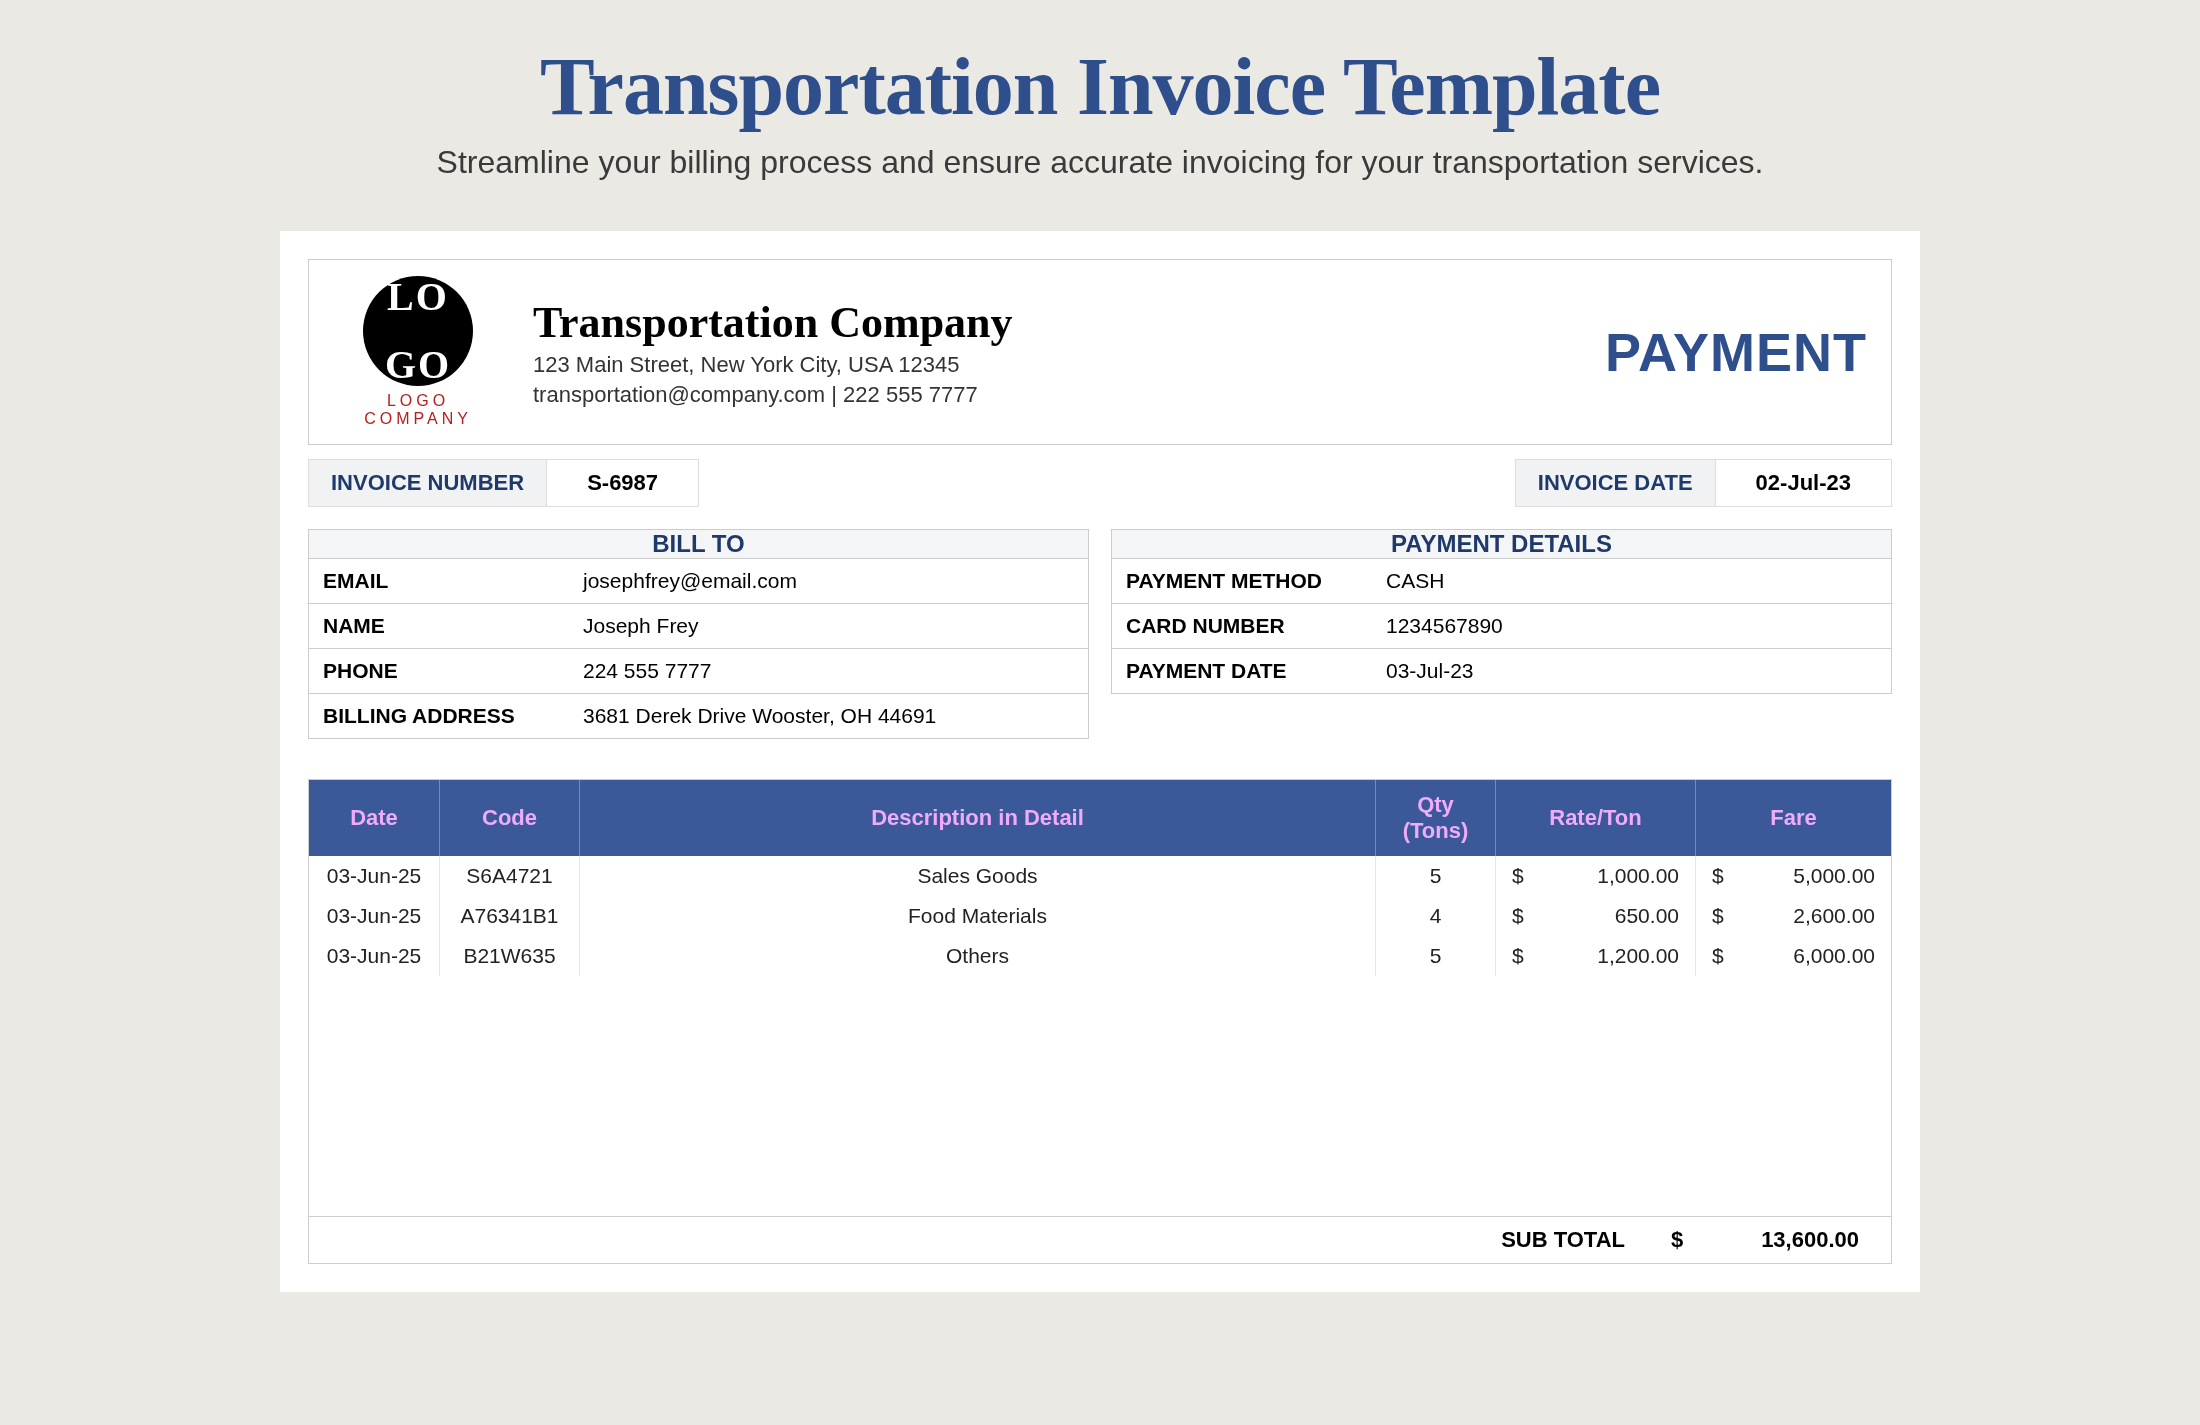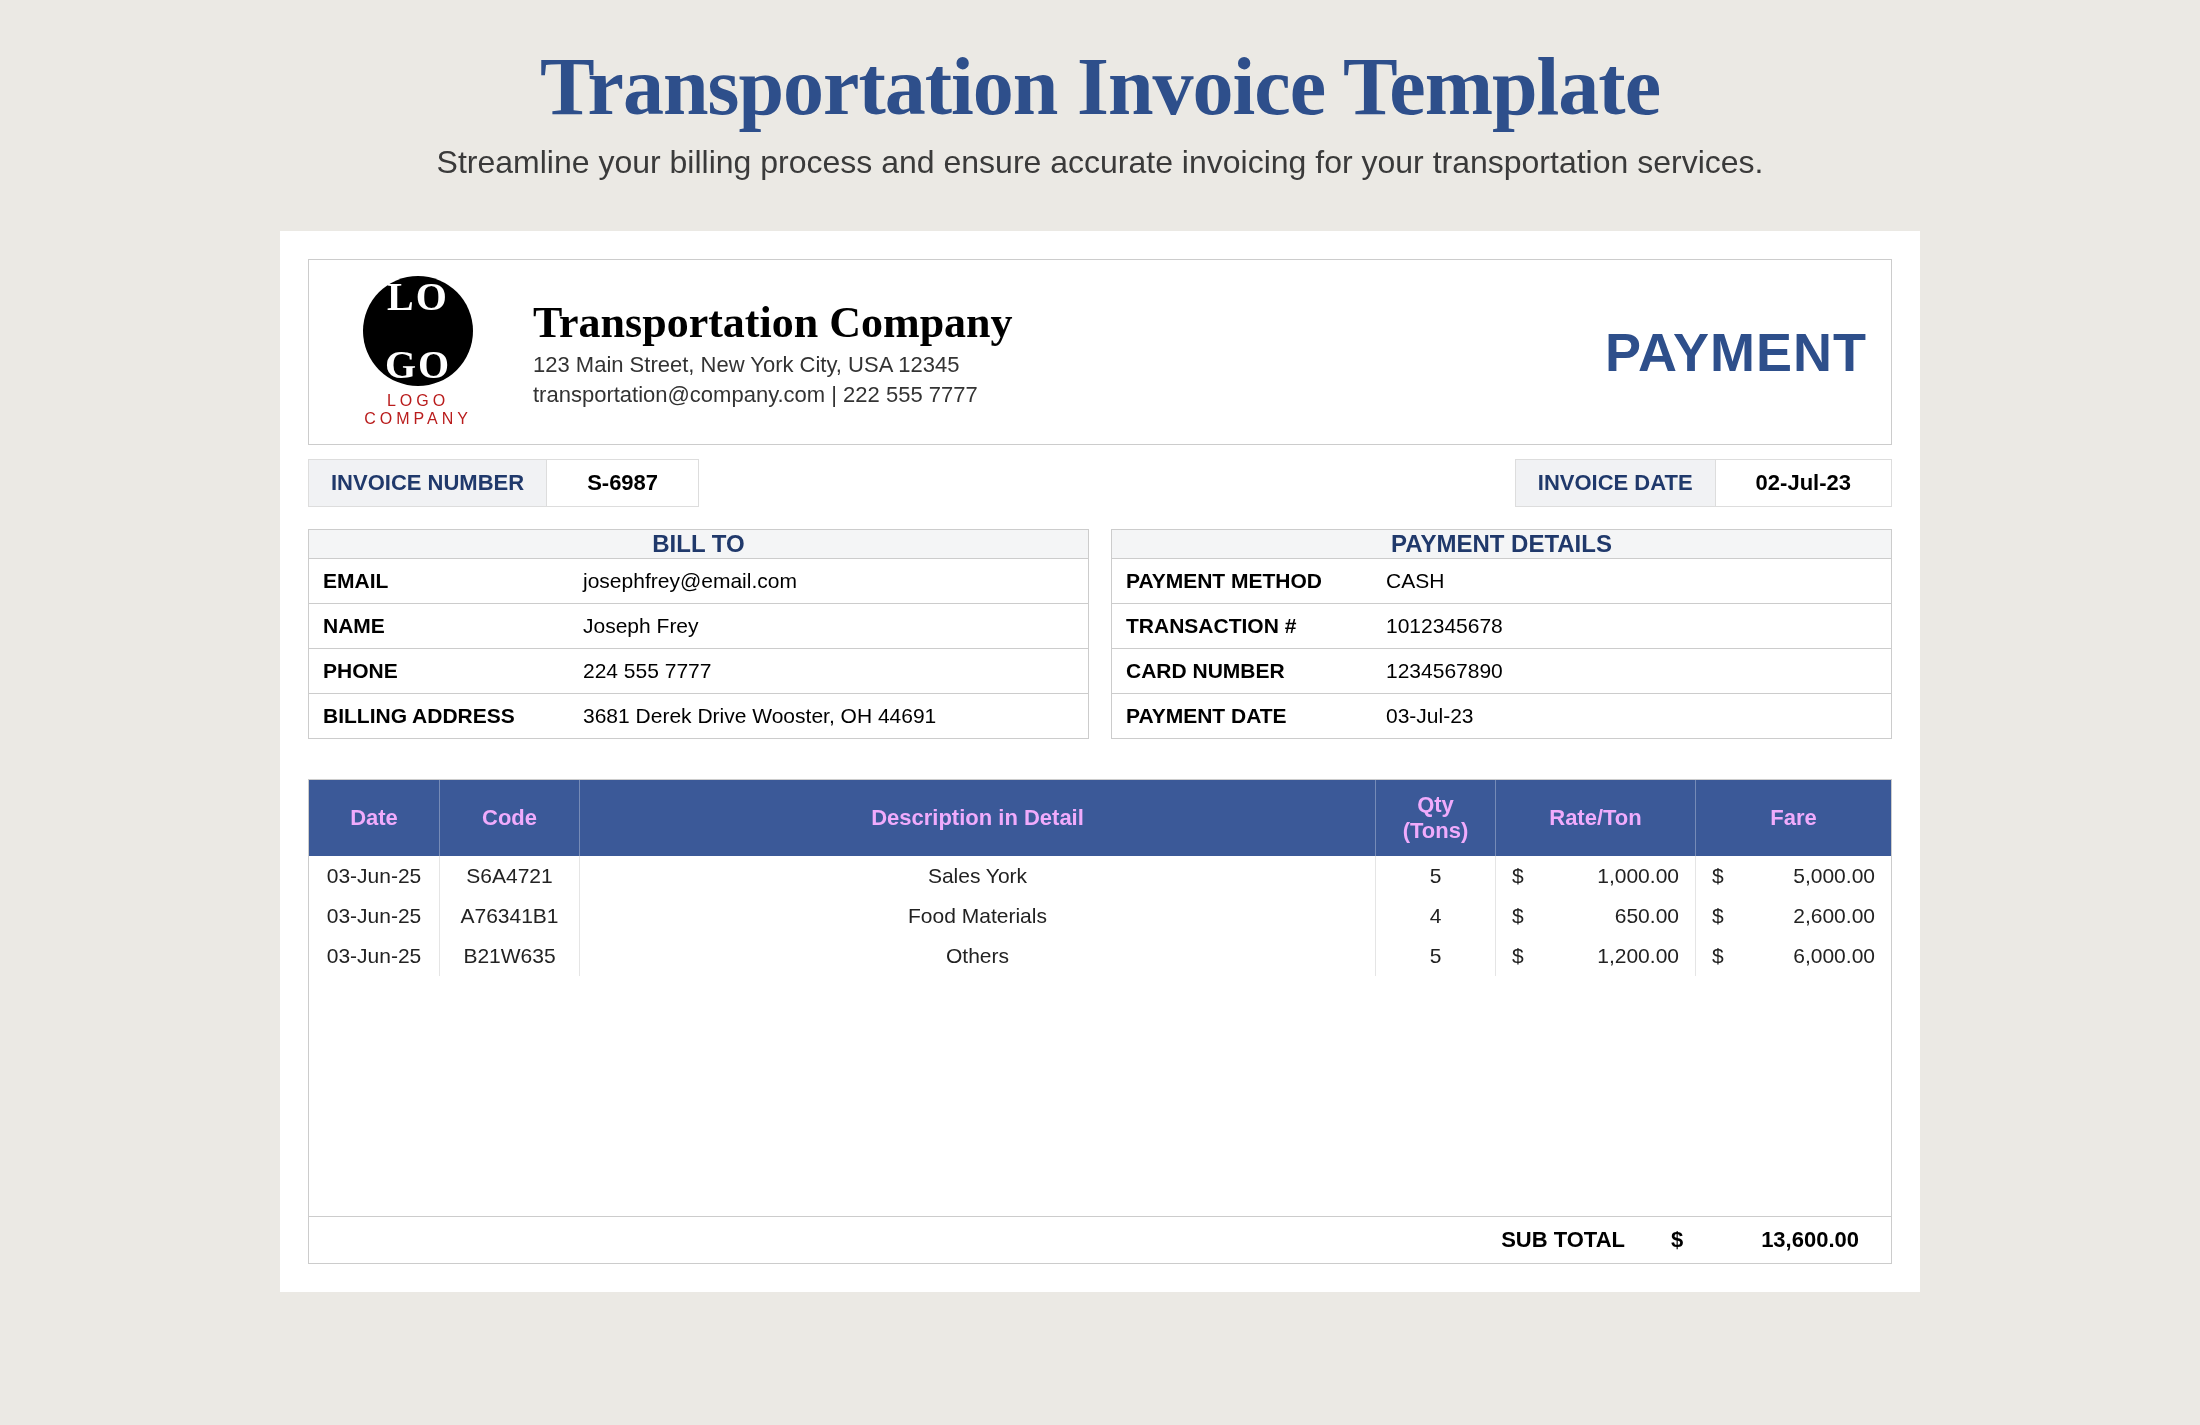--- a/index.html
+++ b/index.html
@@ -170,24 +170,20 @@
           </div>
       </div>
       <div class="info-box">
         <div class="info-head">PAYMENT DETAILS</div>
         <div id="pay-rows">
             <div class="info-row">
               <div class="info-k">PAYMENT METHOD</div>
               <div class="info-v">CASH</div>
             </div>
             <div class="info-row">
-              <div class="info-k">TRANSACTION #</div>
-              <div class="info-v">1012345678</div>
-            </div>
-            <div class="info-row">
               <div class="info-k">CARD NUMBER</div>
               <div class="info-v">1234567890</div>
             </div>
             <div class="info-row">
               <div class="info-k">PAYMENT DATE</div>
               <div class="info-v">03-Jul-23</div>
             </div>
           </div>
       </div>
     </div>
@@ -201,21 +197,21 @@
           <span>Qty</span>
           <span>(Tons)</span>
         </div>
         <div class="c-rate">Rate/Ton</div>
         <div class="c-fare">Fare</div>
       </div>
       <div class="tbl-body" id="tbl-body">
           <div class="tbl-row">
             <div class="c-date">03-Jun-25</div>
             <div class="c-code">S6A4721</div>
-            <div class="c-desc">Sales York</div>
+            <div class="c-desc">Sales Goods</div>
             <div class="c-qty">5</div>
             <div class="c-rate">
               <span>$</span>
               <span>1,000.00</span>
             </div>
             <div class="c-fare">
               <span>$</span>
               <span>5,000.00</span>
             </div>
           </div>

